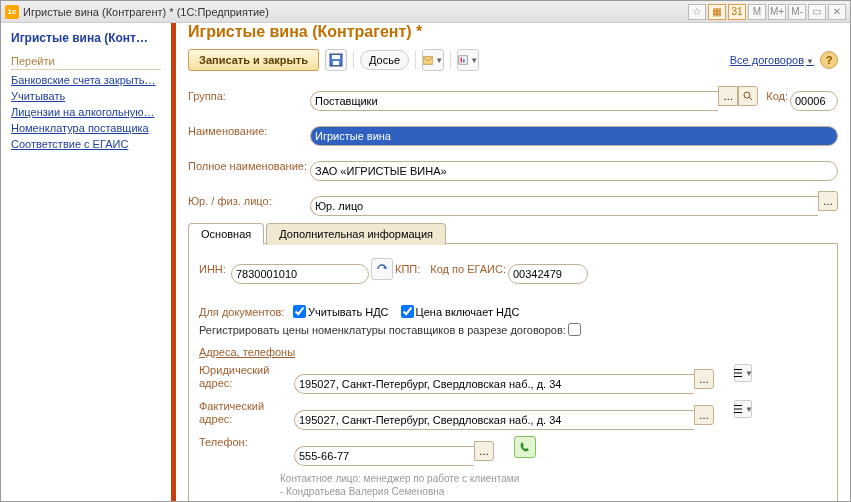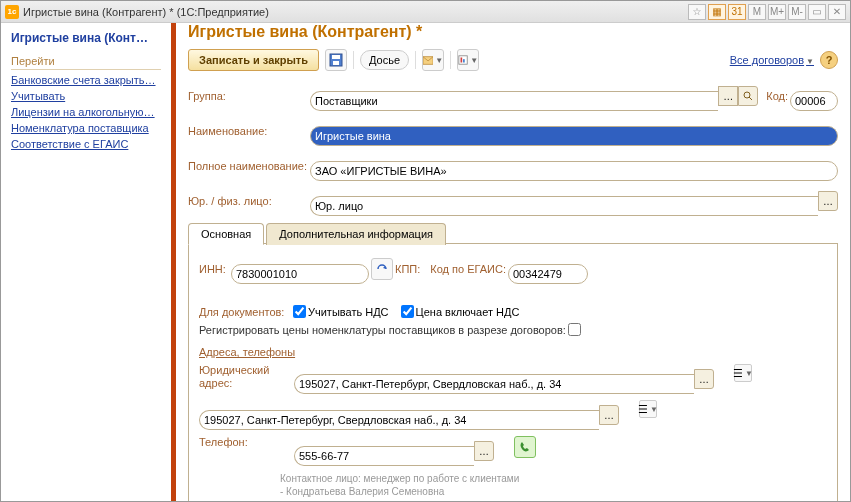--- a/index.html
+++ b/index.html
@@ -193,20 +193,21 @@
         <div class="addr-row">
           <span class="label">Юридический адрес:</span>
           <div class="input-wrap" style="flex:1;max-width:420px">
             <input class="input" value="195027, Санкт-Петербург, Свердловская наб., д. 34" style="">
             <span class="ibtn">…</span>
           </div>
           <span class="menu-icon">☰<span class="dropdown-caret">▼</span></span>
         </div>
 
         <div class="addr-row">
+          <span class="label">Фактический адрес:</span>
           <div class="input-wrap" style="flex:1;max-width:420px">
             <input class="input" value="195027, Санкт-Петербург, Свердловская наб., д. 34" style="">
             <span class="ibtn">…</span>
           </div>
           <span class="menu-icon">☰<span class="dropdown-caret">▼</span></span>
         </div>
 
         <div class="addr-row">
           <span class="label">Телефон:</span>
           <div class="input-wrap" style="width:200px;flex:none">

